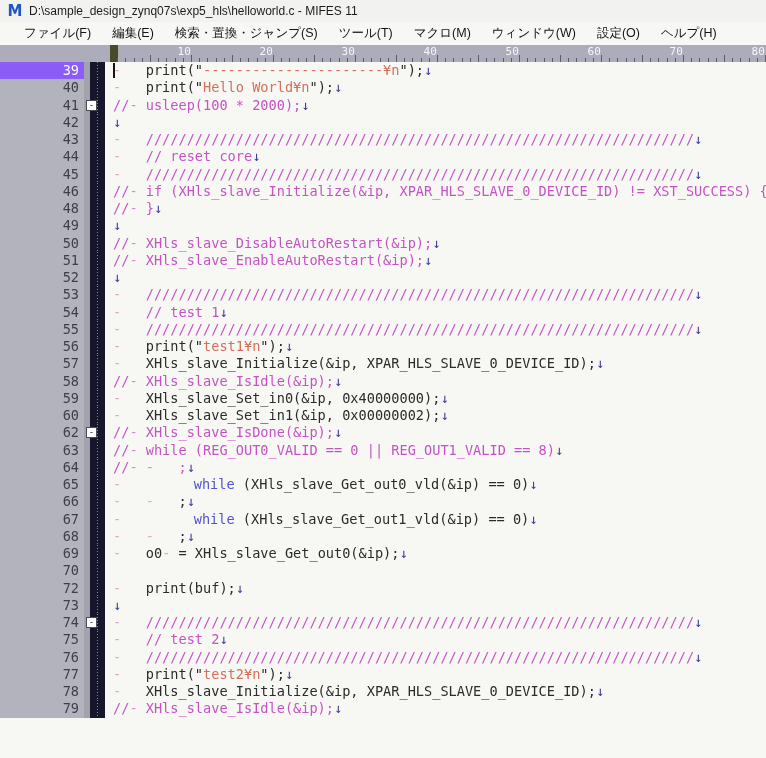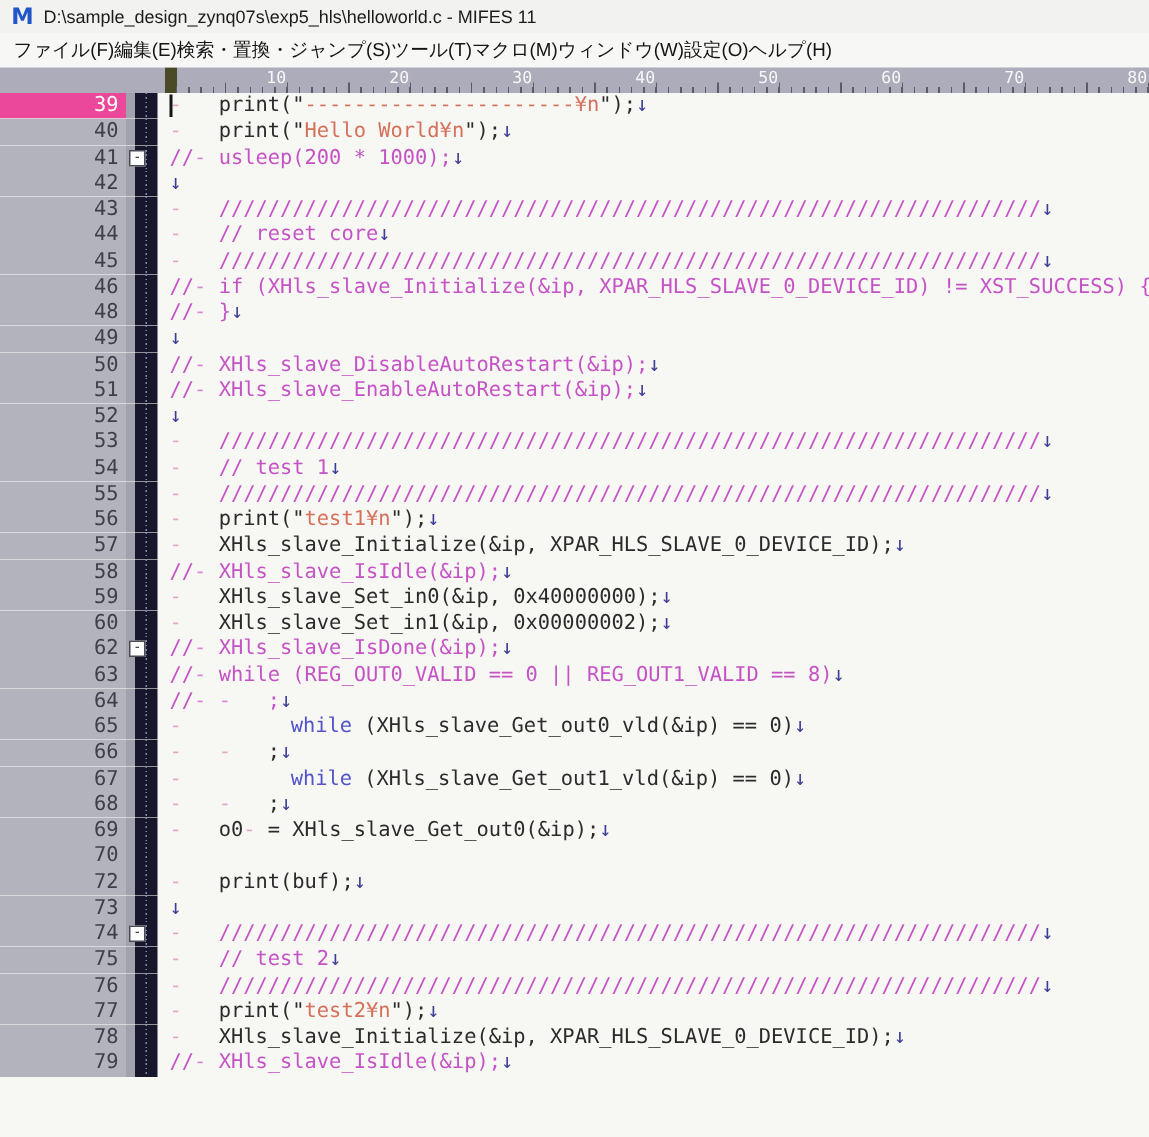--- a/index.html
+++ b/index.html
@@ -5,42 +5,42 @@
   html,body{margin:0;padding:0;background:#e8e8e8;}
   .window{position:relative;width:766px;height:758px;overflow:hidden;background:#f7f7f4;
           font-family:"Liberation Sans", sans-serif;}
   
   .titlebar{position:absolute;top:0;left:0;right:0;height:22px;background:#f2f2f1;
             display:flex;align-items:center;padding-left:7px;box-sizing:border-box;}
   .appicon{width:16px;height:16px;color:#2156c8;font-weight:bold;font-size:15px;line-height:16px;
            text-align:center;margin-right:6px;font-family:"DejaVu Sans", sans-serif;}
   .title{font-size:12px;color:#1c1c1c;white-space:nowrap;}
   
-  .menubar{position:absolute;top:22px;left:0;right:0;height:23px;background:#f7f7f6;
-           display:flex;align-items:center;padding-left:9px;box-sizing:border-box;}
+  .menubar{position:absolute;top:22px;left:15px;right:0;height:23px;background:#f7f7f6;
+           display:flex;align-items:center;padding-left:9px;gap:21px;box-sizing:border-box;}
   .menuitem{font-size:12.5px;color:#141414;white-space:nowrap;cursor:default;}
   
   .ruler{position:absolute;top:45px;left:0;right:0;height:17px;background:#acacbb;overflow:hidden;}
   .ruler-marker{position:absolute;left:110px;top:0;width:8px;height:17px;background:#4a4a26;}
   .ruler-ticks{position:absolute;left:110px;right:0;top:0;height:17px;
       background-image:
         repeating-linear-gradient(90deg, transparent 0 7.2px, #5c5c68 7.2px 8.2px),
         repeating-linear-gradient(90deg, transparent 0 40px, #5c5c68 40px 41px);
       background-size:100% 4px,100% 7px;
       background-position:left bottom,left bottom;
       background-repeat:no-repeat,no-repeat;}
   .ruler-label{position:absolute;top:1px;width:24px;text-align:right;font-size:11px;line-height:12px;
       color:#f7f7f7;font-family:"DejaVu Sans Mono", monospace;}
   
   .editor{position:absolute;top:62px;left:0;right:0;bottom:0;overflow:hidden;background:#f7f7f4;}
   .row{display:flex;height:17.25px;position:relative;overflow:hidden;}
   .ln{width:84px;flex:0 0 84px;background:#b3b3be;color:#3f3f49;text-align:right;
       padding-right:5px;box-sizing:border-box;
       font-family:"DejaVu Sans Mono", monospace;font-size:13.6px;line-height:17.25px;}
-  .row.current .ln{background:#ec4899;color:#fafafa;}
+  .row.current .ln{background:#8b5cf6;color:#fafafa;}
   .band{width:6px;flex:0 0 6px;background:#a2a2ad;}
   .fold{width:15px;flex:0 0 15px;background:#16162c;position:relative;}
   .fold::after{content:"";position:absolute;left:7px;top:0;bottom:0;width:1px;
       background:repeating-linear-gradient(180deg,#8585a5 0 1px, transparent 1px 3px);}
   .code{flex:1 1 auto;position:relative;padding-left:8px;overflow:hidden;white-space:pre;
       font-family:"DejaVu Sans Mono", monospace;font-size:13.6px;line-height:17.25px;}
   .foldbox{position:absolute;left:86px;top:3px;width:11px;height:11px;background:#fdfdfd;
       border:1px solid #4a4a55;box-sizing:border-box;z-index:3;
       font-size:9px;line-height:8px;text-align:center;color:#26262e;
       font-family:"DejaVu Sans Mono", monospace;cursor:pointer;}
@@ -97,21 +97,21 @@
       <div class="row">
         <div class="ln">40</div>
         <div class="band"></div>
         <div class="fold"></div>
         <div class="code"><span class="sg-t">-   </span><span class="sg-n">print("</span><span class="sg-s">Hello World¥n</span><span class="sg-n">");</span><span class="sg-a">↓</span></div>
       </div>
       <div class="row">
         <div class="ln">41</div>
         <div class="band"></div>
         <div class="fold"></div>
-        <div class="code"><span class="sg-c">//</span><span class="sg-u">- </span><span class="sg-c">usleep(200 * 1000);</span><span class="sg-a">↓</span></div>
+        <div class="code"><span class="sg-c">//</span><span class="sg-u">- </span><span class="sg-c">usleep(100 * 2000);</span><span class="sg-a">↓</span></div>
         <div class="foldbox">-</div>
       </div>
       <div class="row">
         <div class="ln">42</div>
         <div class="band"></div>
         <div class="fold"></div>
         <div class="code"><span class="sg-a">↓</span></div>
       </div>
       <div class="row">
         <div class="ln">43</div>

